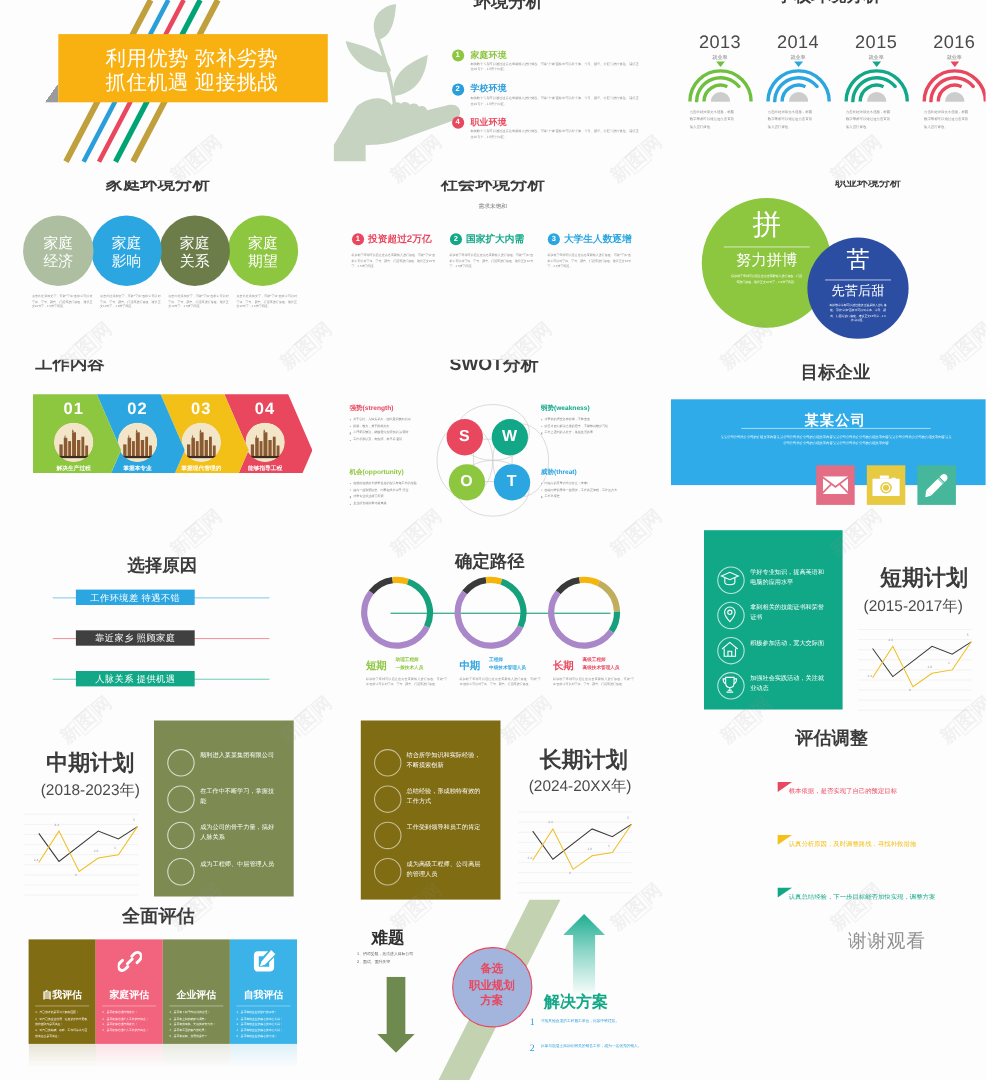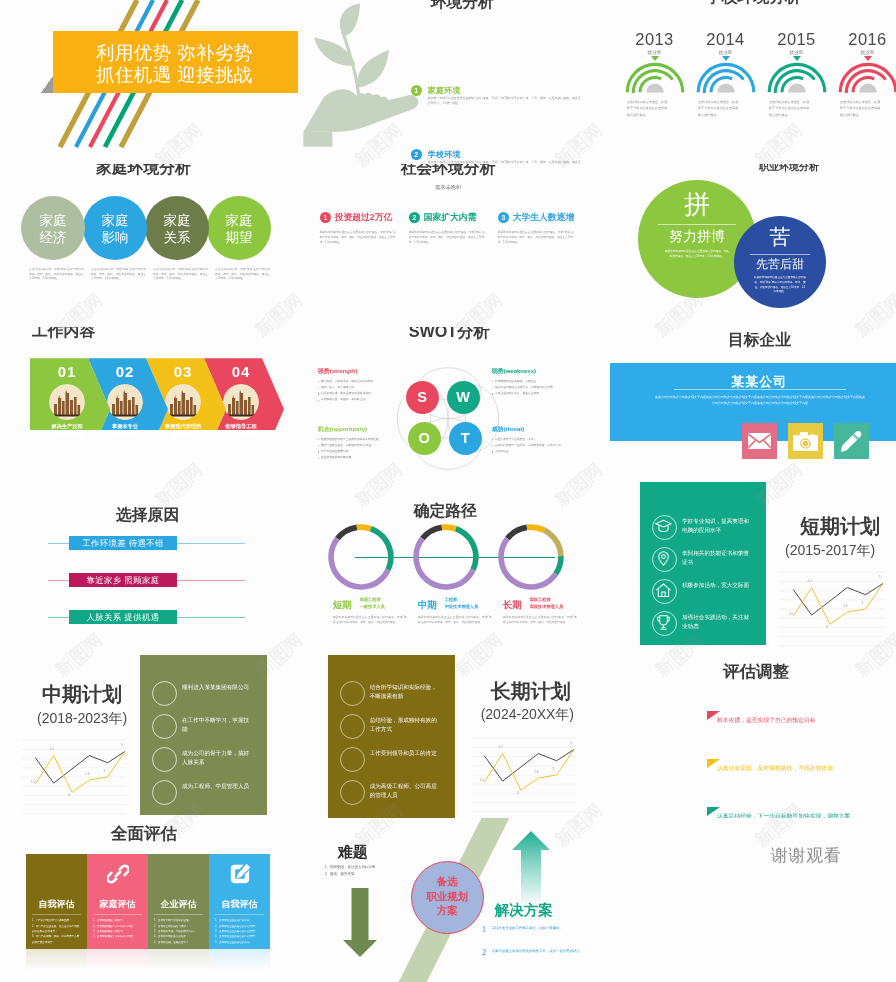--- a/index.html
+++ b/index.html
@@ -12,21 +12,21 @@
   .wm-layer{position:absolute;left:0;top:0;width:896px;height:982px;z-index:40;pointer-events:none;}
   .wm{position:absolute;color:rgba(150,150,150,0.115);font-size:17px;font-weight:bold;
       transform:rotate(-41deg);transform-origin:0 0;letter-spacing:0px;pointer-events:none;white-space:nowrap;
       font-family:"DejaVu Sans",sans-serif;line-height:1;}
   .wm span{display:inline-block;}
   .wm .bx{border:1.5px solid rgba(150,150,150,0.115);padding:0 1px;}
 
   
   #s-env .plant{position:absolute;left:-9px;top:3px;transform:scale(1.13,1.14);transform-origin:0 0;}
   .env-list{position:absolute;left:112px;top:45px;width:170px;}
-  .env-row{position:relative;margin-bottom:6.5px;margin-top:40px;}
+  .env-row{position:relative;margin-bottom:6.5px;}
   .env-num{position:absolute;left:0;top:0;width:11px;height:11px;border-radius:50%;color:#fff;
       font-size:7px;line-height:11px;text-align:center;font-weight:bold;}
   .env-label{position:absolute;left:17px;top:-0.5px;font-size:8px;font-weight:bold;letter-spacing:0.3px;}
   .env-body{position:absolute;left:17px;top:11px;width:153px;font-size:2.9px;line-height:1.75;color:#8d8d8d;
       text-align:justify;}
 
   
   .sch-row{position:absolute;left:9px;top:31px;width:284px;display:flex;}
   .sch-col{width:71px;position:relative;}
   .sch-year{text-align:center;font-size:16.5px;color:#4a4a4a;font-weight:400;letter-spacing:0.4px;
@@ -605,21 +605,21 @@
 
 <div class="slide c0 r3" id="s-reason">
   <div class="title" style="left:116px;top:16px;font-size:15.8px;">选择原因</div>
   <div class="rsn-list">
         <div class="rsn-row" style="top:45px">
           <div class="rsn-ln" style="background:#2ba6e0;opacity:0.55"></div>
           <div class="rsn-bar" style="background:#2ba6e0">工作环境差  待遇不错</div>
         </div>
         <div class="rsn-row" style="top:82px">
           <div class="rsn-ln" style="background:#e8475e;opacity:0.55"></div>
-          <div class="rsn-bar" style="background:#be185d">靠近家乡  照顾家庭</div>
+          <div class="rsn-bar" style="background:#404040">靠近家乡  照顾家庭</div>
         </div>
         <div class="rsn-row" style="top:119px">
           <div class="rsn-ln" style="background:#12a887;opacity:0.55"></div>
           <div class="rsn-bar" style="background:#12a887">人脉关系  提供机遇</div>
         </div>
       </div>
 </div>
 
 <div class="slide c1 r3" id="s-path">
   <div class="title" style="left:115px;top:12px;font-size:15.8px;">确定路径</div>

